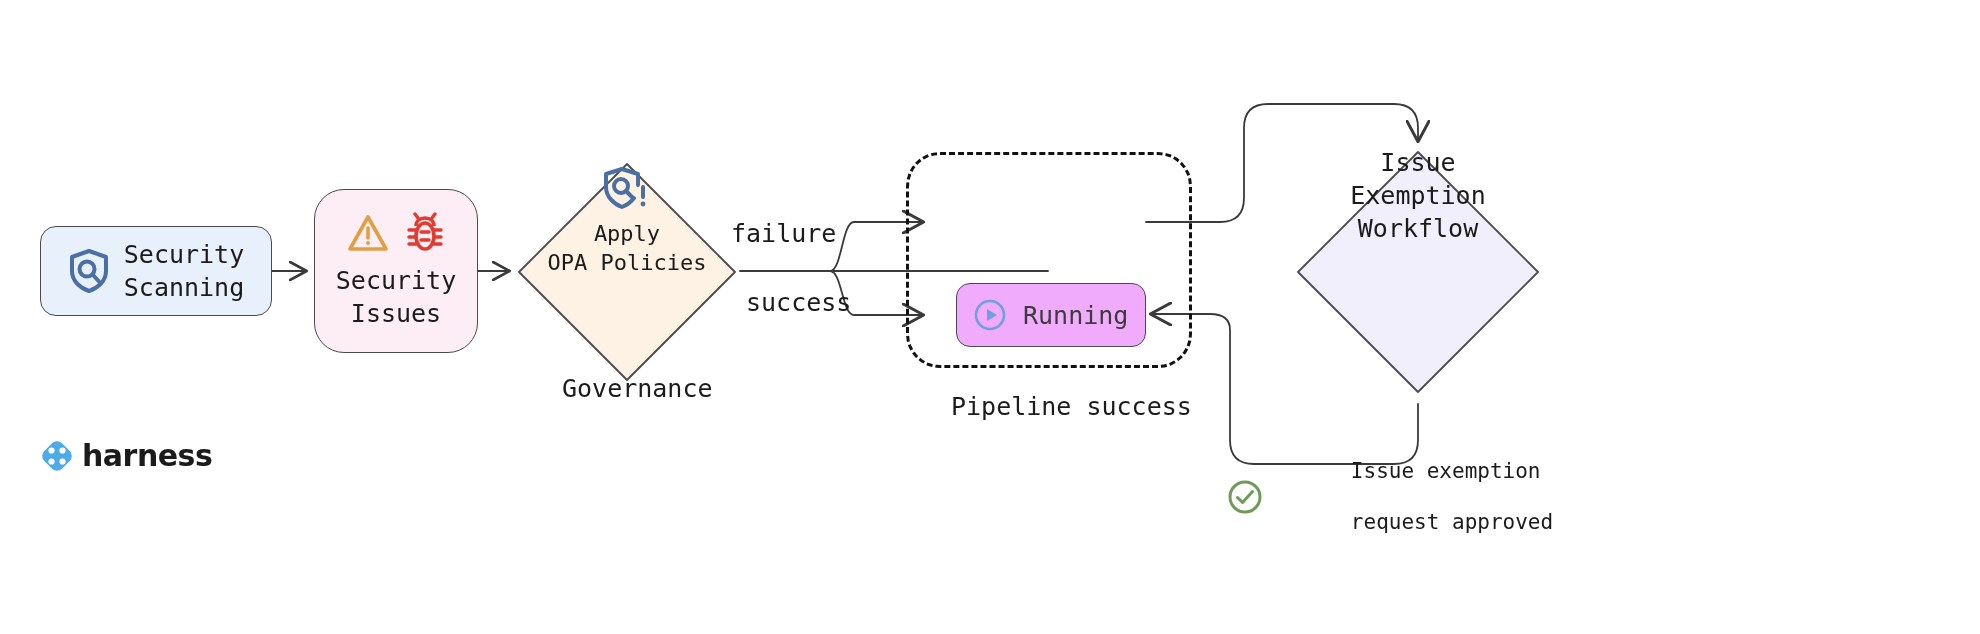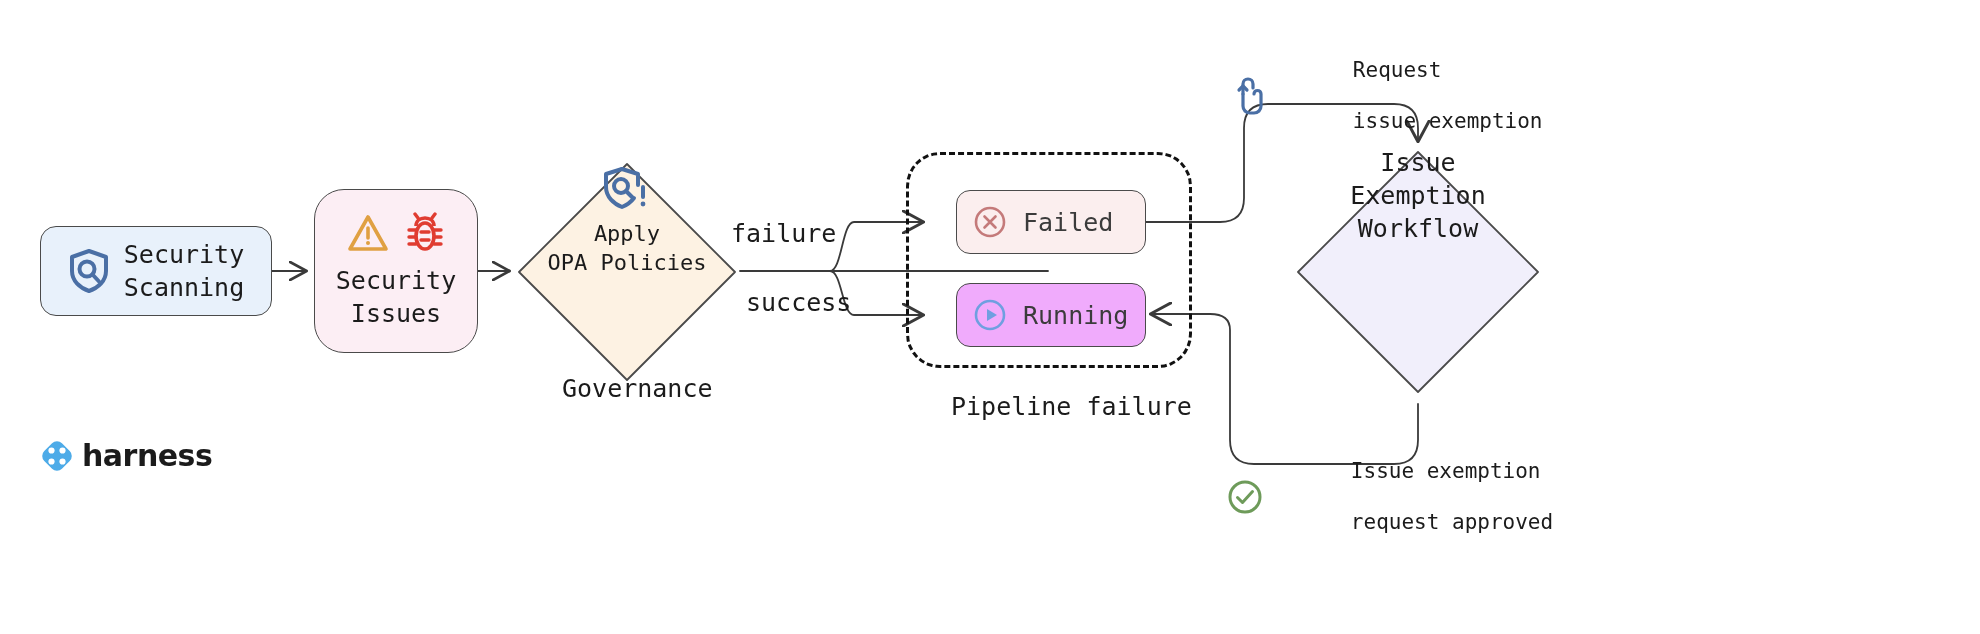--- a/index.html
+++ b/index.html
@@ -253,67 +253,44 @@
       </span>
       <span class="node-label">Apply
 OPA Policies</span>
     </div>
   </div>
   <div class="caption" id="caption-governance">Governance</div>
 
   <div class="caption" id="edge-label-failure">failure</div>
   <div class="caption" id="edge-label-success">success</div>
 
-  <div class="node rrect" id="node-failed">
-    <span style="display:flex;">
-      <svg width="34" height="34" viewBox="0 0 34 34" fill="none">
-        <circle cx="17" cy="17" r="14" stroke="#c47a7a" stroke-width="2.6" fill="none"></circle>
-        <path d="M11.5 11.5 L22.5 22.5 M22.5 11.5 L11.5 22.5" stroke="#c47a7a" stroke-width="2.6" stroke-linecap="round"></path>
-      </svg>
-    </span>
-    <span class="node-label">Failed</span>
-  </div>
 
   <div class="node rrect" id="node-running">
     <span style="display:flex;">
       <svg width="34" height="34" viewBox="0 0 34 34" fill="none">
         <circle cx="17" cy="17" r="14" stroke="#6f9fe0" stroke-width="2.6" fill="none"></circle>
         <path d="M14 11 L24 17 L14 23 Z" fill="#6f9fe0"></path>
       </svg>
     </span>
     <span class="node-label">Running</span>
   </div>
 
-  <div class="caption" id="caption-pipeline-status">Pipeline failure</div>
+  <div class="caption" id="caption-pipeline-status">Pipeline success</div>
 
   <div class="diamond-wrap" id="node-exemption">
     <svg class="diamond-shape" viewBox="0 0 252 252">
       <path d="M126 6 L246 126 L126 246 L6 126 Z" fill="#f1effb" stroke="#4a4a4a" stroke-width="1.8" stroke-linejoin="round"></path>
     </svg>
     <div class="diamond-content">
       <span class="node-label">Issue
 Exemption
 Workflow</span>
     </div>
   </div>
 
-  <div class="annotation" id="annotation-request-exemption">
-    <span style="display:flex;">
-      <svg width="34" height="40" viewBox="0 0 34 40" fill="none">
-        <path d="M12 18 V8 C12 5.2 14.2 3 17 3 C19.8 3 22 5.2 22 8 V12" stroke="#4a6fa5" stroke-width="3.2" stroke-linecap="round" fill="none"></path>
-        <path d="M8 14 L12 10 L16 14" stroke="#4a6fa5" stroke-width="3.2" stroke-linecap="round" stroke-linejoin="round" fill="none"></path>
-        <path d="M12 18 V30 C12 34 15 37 19 37 H23 C27 37 30 34 30 30 V18
-                 C30 16 28.5 14.5 26.5 14.5 C24.5 14.5 23 16 23 18" stroke="#4a6fa5" stroke-width="3.2" stroke-linecap="round" stroke-linejoin="round" fill="none"></path>
-      </svg>
-    </span>
-    <span class="ann-text">
-      <span>Request</span><br>
-      <span>issue exemption</span>
-    </span>
-  </div>
 
   <div class="annotation" id="annotation-request-approved">
     <span style="display:flex;">
       <svg width="36" height="36" viewBox="0 0 36 36" fill="none">
         <circle cx="18" cy="18" r="15" stroke="#6e9b5a" stroke-width="3" fill="none"></circle>
         <path d="M10.5 18.5 L15.5 23.5 L25.5 12.5" stroke="#6e9b5a" stroke-width="3" stroke-linecap="round" stroke-linejoin="round" fill="none"></path>
       </svg>
     </span>
     <span class="ann-text">
       <span>Issue exemption</span><br>

